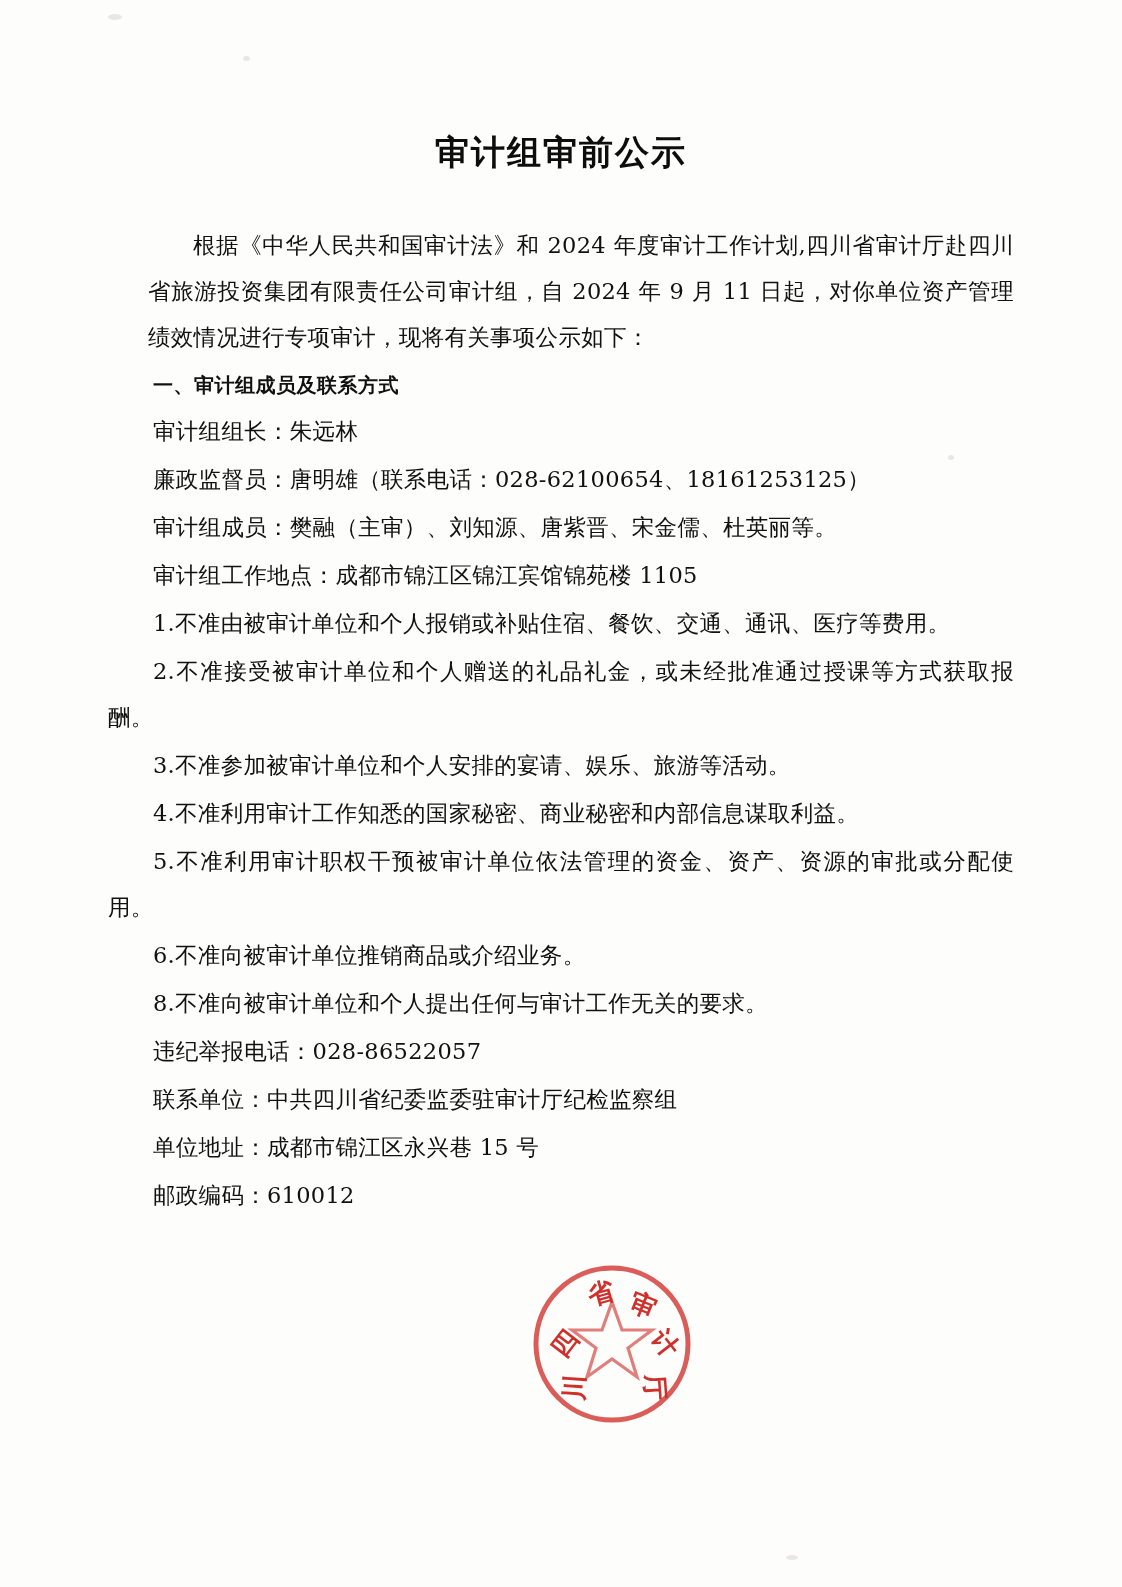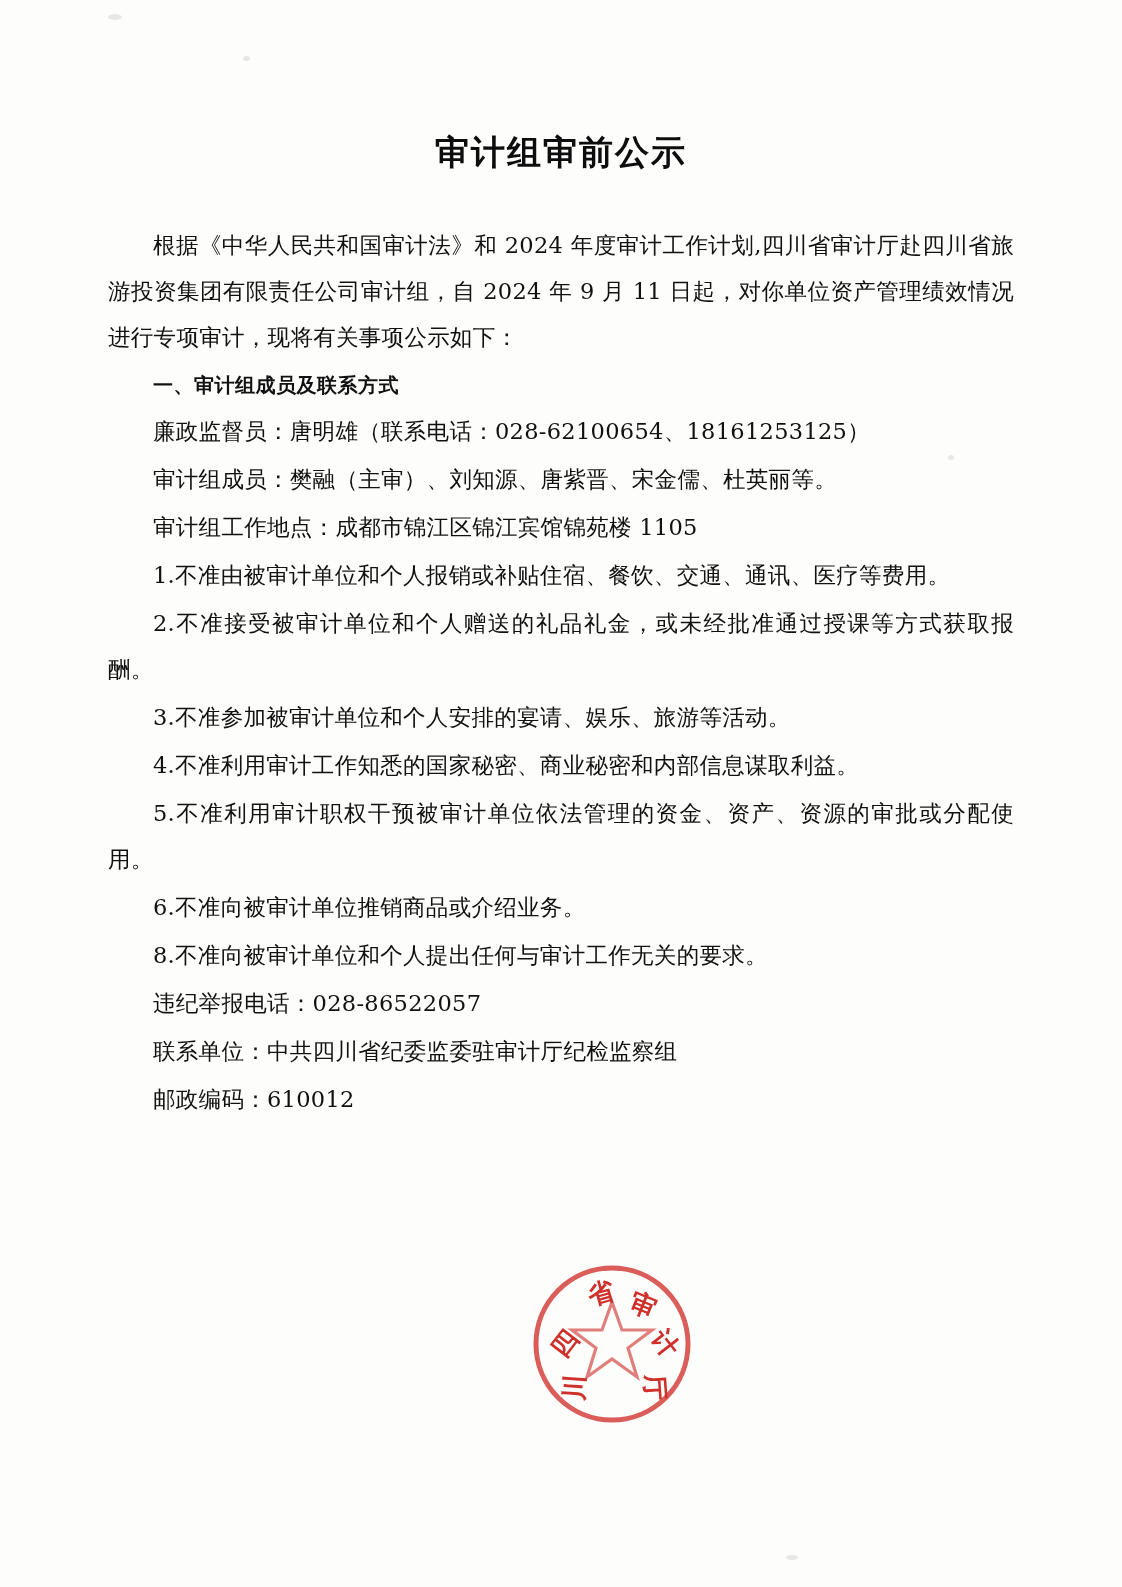--- a/index.html
+++ b/index.html
@@ -35,20 +35,21 @@
   }
   p {
     margin: 0 0 2px 0;
     font-size: 22.5px;
     line-height: 46px;
     text-align: justify;
     letter-spacing: 0.3px;
   }
   .indent {
     text-indent: 45px;
+    margin-left: 40px;
   }
   .section-head {
     font-family: "DejaVu Sans", "Liberation Sans", sans-serif;
     font-weight: 700;
     font-size: 20px;
     line-height: 46px;
     text-indent: 45px;
     margin: 0;
     letter-spacing: 0.5px;
   }
@@ -106,34 +107,36 @@
   <div class="smudge" style="left:948px;top:455px;width:6px;height:5px;"></div>
   <div class="smudge" style="left:786px;top:1555px;width:12px;height:5px;"></div>
 
   <div class="content">
 
     <div class="doc-title">审计组审前公示</div>
 
     <p class="indent">根据《中华人民共和国审计法》和 2024 年度审计工作计划,四川省审计厅赴四川省旅游投资集团有限责任公司审计组，自 2024 年 9 月 11 日起，对你单位资产管理绩效情况进行专项审计，现将有关事项公示如下：</p>
 
     <p class="section-head">一、审计组成员及联系方式</p>
+    <p class="line">审计组组长：朱远林</p>
     <p class="line">廉政监督员：唐明雄（联系电话：028-62100654、18161253125）</p>
     <p class="line">审计组成员：樊融（主审）、刘知源、唐紫晋、宋金儒、杜英丽等。</p>
     <p class="line">审计组工作地点：成都市锦江区锦江宾馆锦苑楼 1105</p>
 
     <p class="rule-line">1.不准由被审计单位和个人报销或补贴住宿、餐饮、交通、通讯、医疗等费用。</p>
     <p class="rule-line">2.不准接受被审计单位和个人赠送的礼品礼金，或未经批准通过授课等方式获取报酬。</p>
     <p class="rule-line">3.不准参加被审计单位和个人安排的宴请、娱乐、旅游等活动。</p>
     <p class="rule-line">4.不准利用审计工作知悉的国家秘密、商业秘密和内部信息谋取利益。</p>
     <p class="rule-line">5.不准利用审计职权干预被审计单位依法管理的资金、资产、资源的审批或分配使用。</p>
     <p class="rule-line">6.不准向被审计单位推销商品或介绍业务。</p>
     <p class="rule-line">8.不准向被审计单位和个人提出任何与审计工作无关的要求。</p>
 
     <p class="line">违纪举报电话：028-86522057</p>
     <p class="line">联系单位：中共四川省纪委监委驻审计厅纪检监察组</p>
+    <p class="line">单位地址：成都市锦江区永兴巷 15 号</p>
     <p class="line">邮政编码：610012</p>
 
 
   </div>
 
   <div class="seal">
     <svg width="165" height="165" viewBox="0 0 165 165" aria-hidden="true">
       <circle cx="82" cy="82" r="76" fill="none" stroke="#cf302b" stroke-width="5" opacity="0.78"></circle>
       <path d="M82 40 L92 68 L122 68 L98 86 L107 115 L82 97 L57 115 L66 86 L42 68 L72 68 Z" fill="none" stroke="#cf302b" stroke-width="3.2" opacity="0.62"></path>
     </svg>

